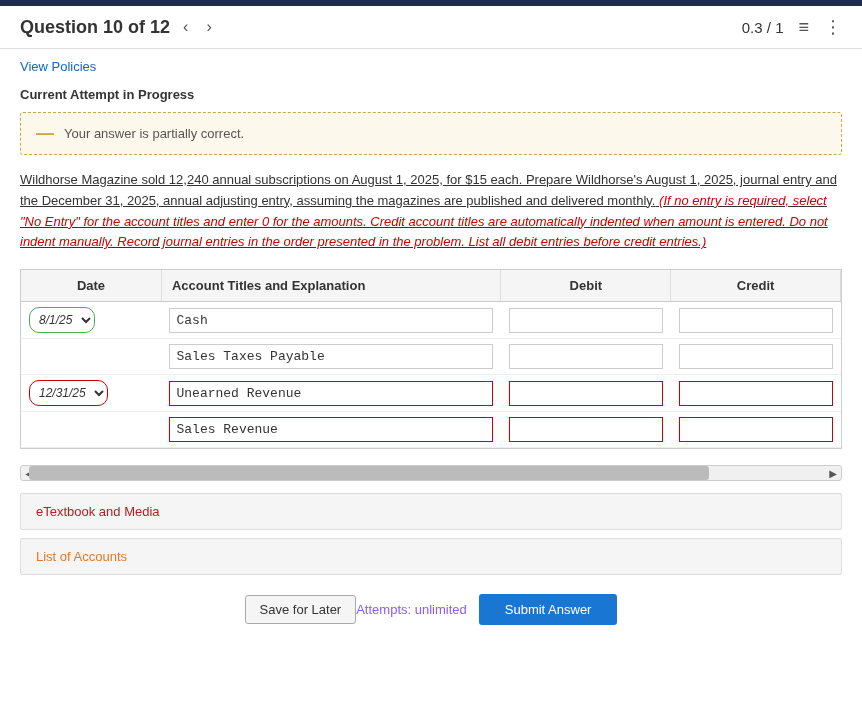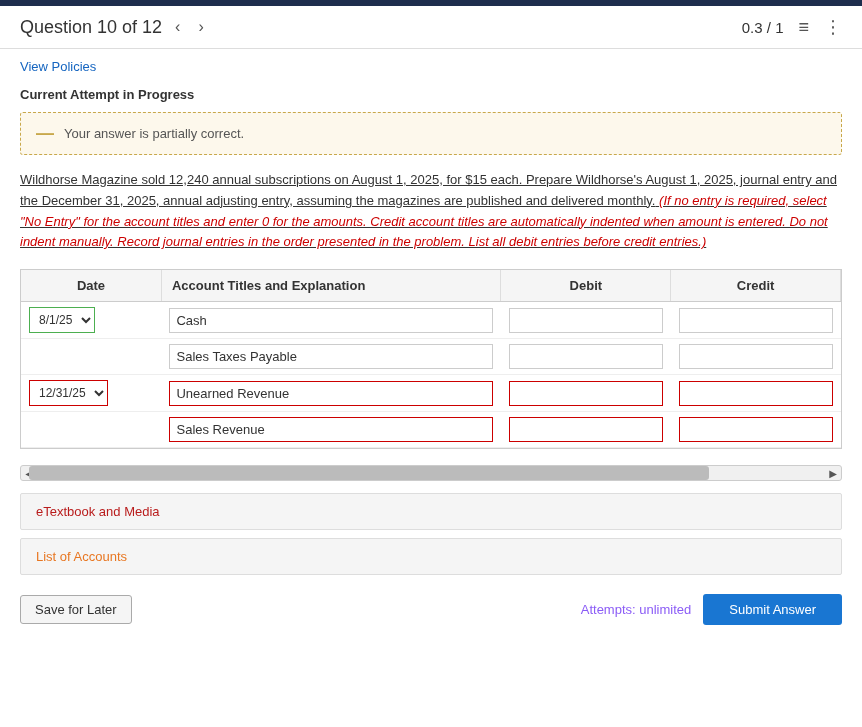--- a/index.html
+++ b/index.html
@@ -23,21 +23,21 @@
       padding: 10px 20px;
       border-bottom: 1px solid #ddd;
     }
     .header-left {
       display: flex;
       align-items: center;
       gap: 8px;
     }
     .question-title {
       font-size: 18px;
-      font-weight: normal;
+      font-weight: bold;
       color: #333;
     }
     .nav-btn {
       background: none;
       border: none;
       cursor: pointer;
       color: #555;
       font-size: 16px;
       padding: 2px 5px;
     }
@@ -128,36 +128,38 @@
       border-bottom: 1px solid #eee;
       vertical-align: middle;
     }
     .journal-table td:first-child { width: 120px; }
     .journal-table td:nth-child(2) { width: 290px; }
     .journal-table td:nth-child(3) { width: 145px; text-align: center; }
     .journal-table td:nth-child(4) { width: 145px; text-align: center; }
     .date-select {
       padding: 4px 5px;
       border: 1px solid #4caf50;
-      border-radius: 0;
+      border-radius: 10px;
       font-size: 12px;
       cursor: pointer;
       color: #333;
       background: #fff;
+      font-style: italic;
     }
     .date-select.red-border {
       border-color: #cc0000;
     }
     .account-input {
       width: 100%;
       padding: 4px 6px;
       border: 1px solid #ccc;
       font-size: 13px;
       color: #333;
       background: #fff;
+      font-family: Liberation Mono, monospace;
     }
     .account-input.red-border {
       border: 1px solid #cc0000;
     }
     .amount-input {
       width: 100%;
       padding: 4px 6px;
       border: 1px solid #ccc;
       font-size: 13px;
       background: #fff;
@@ -219,21 +221,21 @@
       cursor: pointer;
       border-radius: 2px;
       width: calc(100% - 40px);
     }
     .list-accounts-btn {
       color: #e87722;
     }
     .footer-bar {
       display: flex;
       align-items: center;
-      justify-content: space-between;
+      justify-content: center;
       padding: 10px 20px;
       margin-top: 5px;
     }
     .save-later-btn {
       padding: 6px 14px;
       border: 1px solid #aaa;
       background: #f5f5f5;
       font-size: 13px;
       cursor: pointer;
       border-radius: 3px;

